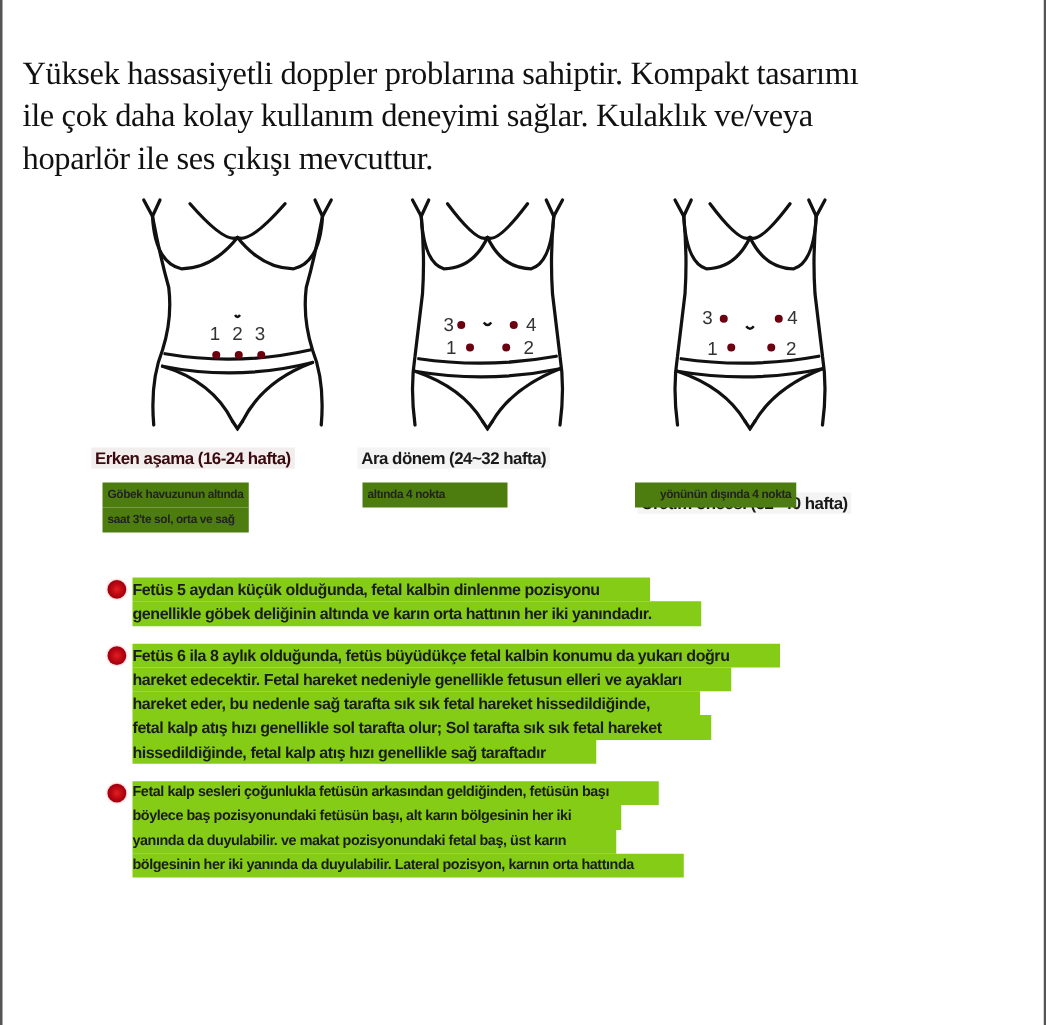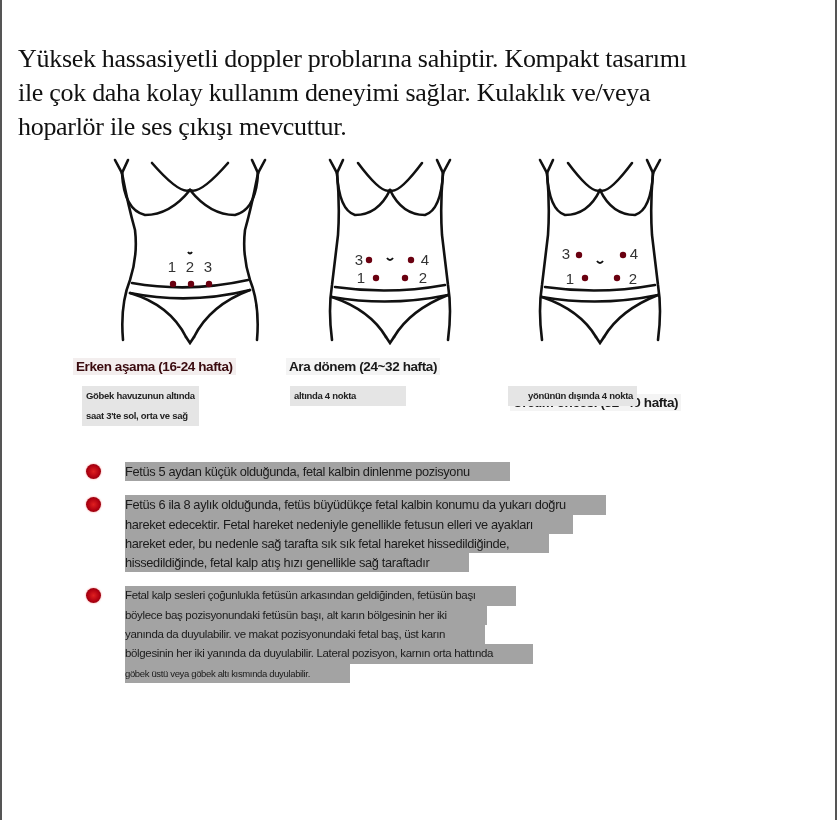--- a/index.html
+++ b/index.html
@@ -18,31 +18,31 @@
   .figure svg { width:100%; height:100%; }
   .stage-label {
     position:absolute; top:358px; font-size:13.5px; font-weight:bold; color:#1a1a1a;
     letter-spacing:-0.4px; white-space:nowrap; background:#f4f4f4; padding:1px 3px;
   }
   .stage-label.first { color:#3a0a0e; background:#f3eeee; }
   .stage-desc {
     position:absolute; top:386px; font-size:9.5px; line-height:20px; font-weight:bold;
     color:#222; letter-spacing:-0.3px; white-space:nowrap;
   }
-  .stage-desc span { display:block; background:#e5e5e5; padding:0 4px; }
+  .stage-desc span { display:block; background:#4d7c0f; padding:0 4px; }
   .notes { position:absolute; left:86px; top:462px; width:640px; }
   .note { position:relative; padding-left:20px; margin-bottom:10px; }
   .bullet {
     position:absolute; left:0; top:2px; width:15px; height:15px; border-radius:50%;
     background:radial-gradient(circle at 50% 50%, #e02020 0%, #b00010 55%, #700008 100%);
     box-shadow:0 0 2px #ff8080;
   }
   .note-line {
-    display:block; font-size:12.8px; line-height:19.3px; font-weight:normal; color:#1b1b1b;
-    letter-spacing:-0.35px; white-space:nowrap; background:#a3a3a3; width:fit-content; padding-right:40px;margin-left:19px;
+    display:block; font-size:12.8px; line-height:19.3px; font-weight:bold; color:#1b1b1b;
+    letter-spacing:-0.35px; white-space:nowrap; background:#84cc16; width:fit-content; padding-right:40px;
   }
   .note-line.small { font-size:9.5px; }
 </style>
 </head>
 <body>
 
 <div class="frame-left"></div>
 <div class="frame-right"></div>
 
 <div class="intro">
@@ -160,29 +160,30 @@
   <span style="padding-right:50px;">altında 4 nokta</span>
 </div>
 <div class="stage-desc" style="left:508px;">
   <span style="padding-left:20px;">yönünün dışında 4 nokta</span>
 </div>
 
 <div class="notes">
   <div class="note">
     <span class="bullet"></span>
     <span class="note-line">Fetüs 5 aydan küçük olduğunda, fetal kalbin dinlenme pozisyonu</span>
+    <span class="note-line">genellikle göbek deliğinin altında ve karın orta hattının her iki yanındadır.</span>
   </div>
   <div class="note" style="margin-top:14px;">
     <span class="bullet"></span>
     <span class="note-line">Fetüs 6 ila 8 aylık olduğunda, fetüs büyüdükçe fetal kalbin konumu da yukarı doğru</span>
     <span class="note-line">hareket edecektir. Fetal hareket nedeniyle genellikle fetusun elleri ve ayakları</span>
     <span class="note-line">hareket eder, bu nedenle sağ tarafta sık sık fetal hareket hissedildiğinde,</span>
+    <span class="note-line">fetal kalp atış hızı genellikle sol tarafta olur; Sol tarafta sık sık fetal hareket</span>
     <span class="note-line">hissedildiğinde, fetal kalp atış hızı genellikle sağ taraftadır</span>
   </div>
   <div class="note" style="margin-top:14px;">
     <span class="bullet"></span>
     <span class="note-line" style="font-size:11.5px;">Fetal kalp sesleri çoğunlukla fetüsün arkasından geldiğinden, fetüsün başı</span>
     <span class="note-line" style="font-size:11.5px;">böylece baş pozisyonundaki fetüsün başı, alt karın bölgesinin her iki</span>
     <span class="note-line" style="font-size:11.5px;">yanında da duyulabilir. ve makat pozisyonundaki fetal baş, üst karın</span>
     <span class="note-line" style="font-size:11.5px;">bölgesinin her iki yanında da duyulabilir. Lateral pozisyon, karnın orta hattında</span>
-    <span class="note-line small">göbek üstü veya göbek altı kısmında duyulabilir.</span>
   </div>
 </div>
 
 </body></html>

